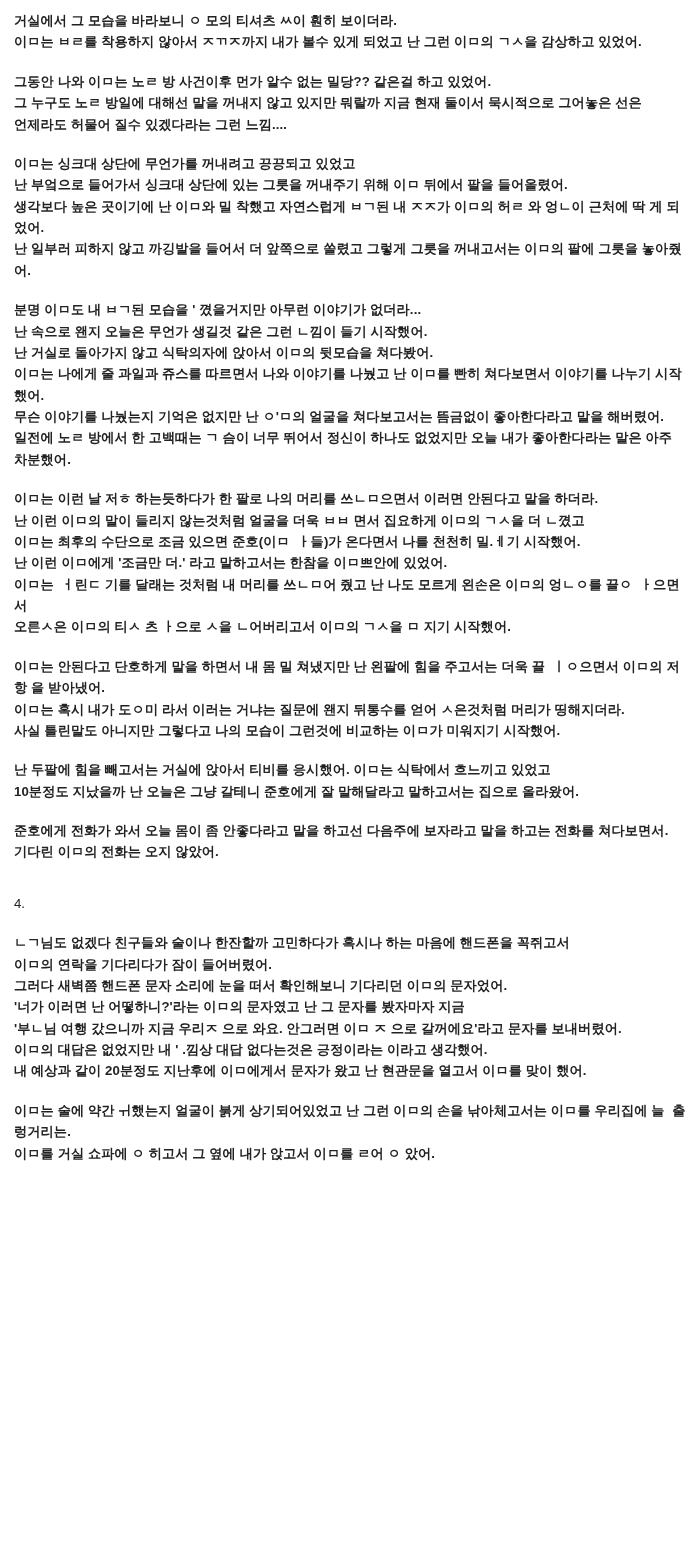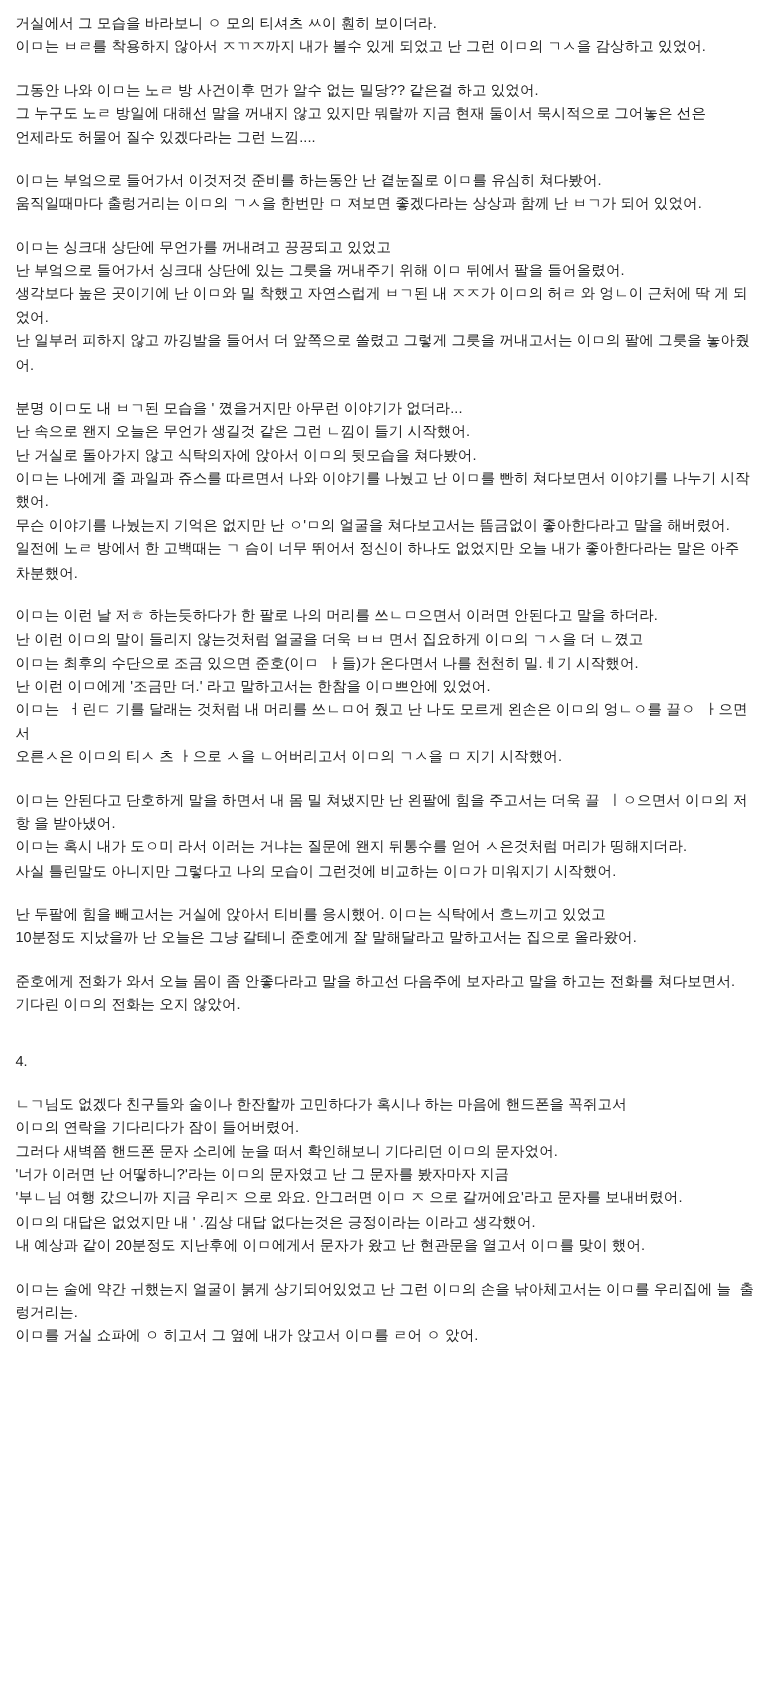--- a/index.html
+++ b/index.html
@@ -19,42 +19,41 @@
     padding: 10px 14px 24px 14px;
   }
   .para {
     margin: 0 0 18px 0;
     font-size: 13.2px;
     line-height: 1.62;
     color: #222222;
     white-space: pre-wrap;
     word-break: break-all;
     letter-spacing: 0.1px;
+    font-weight: bold;
   }
   .para.gap-lg {
     margin-bottom: 30px;
   }
   .section-number {
     margin: 0 0 18px 0;
     font-size: 13.2px;
     line-height: 1.62;
     color: #222222;
   }
 </style>
 </head>
 <body>
 
 <div class="page">
   <p class="para">거실에서 그 모습을 바라보니 ㅇ 모의 티셔츠 ㅆ이 훤히 보이더라.
 이ㅁ는 ㅂㄹ를 착용하지 않아서 ㅈㄲㅈ까지 내가 볼수 있게 되었고 난 그런 이ㅁ의 ㄱㅅ을 감상하고 있었어.</p>
   <p class="para">그동안 나와 이ㅁ는 노ㄹ 방 사건이후 먼가 알수 없는 밀당?? 같은걸 하고 있었어.
 그 누구도 노ㄹ 방일에 대해선 말을 꺼내지 않고 있지만 뭐랄까 지금 현재 둘이서 묵시적으로 그어놓은 선은
 언제라도 허물어 질수 있겠다라는 그런 느낌....</p>
-  <p class="para">이ㅁ는 부엌으로 들어가서 이것저것 준비를 하는동안 난 곁눈질로 이ㅁ를 유심히 쳐다봤어.
-움직일때마다 출렁거리는 이ㅁ의 ㄱㅅ을 한번만 ㅁ 져보면 좋겠다라는 상상과 함께 난 ㅂㄱ가 되어 있었어.</p>
   <p class="para">이ㅁ는 싱크대 상단에 무언가를 꺼내려고 끙끙되고 있었고
 난 부엌으로 들어가서 싱크대 상단에 있는 그릇을 꺼내주기 위해 이ㅁ 뒤에서 팔을 들어올렸어.
 생각보다 높은 곳이기에 난 이ㅁ와 밀 착했고 자연스럽게 ㅂㄱ된 내 ㅈㅈ가 이ㅁ의 허ㄹ 와 엉ㄴ이 근처에 딱 게 되었어.
 난 일부러 피하지 않고 까깅발을 들어서 더 앞쪽으로 쏠렸고 그렇게 그릇을 꺼내고서는 이ㅁ의 팔에 그릇을 놓아줬어.</p>
   <p class="para">분명 이ㅁ도 내 ㅂㄱ된 모습을 ' 꼈을거지만 아무런 이야기가 없더라...
 난 속으로 왠지 오늘은 무언가 생길것 같은 그런 ㄴ낌이 들기 시작했어.
 난 거실로 돌아가지 않고 식탁의자에 앉아서 이ㅁ의 뒷모습을 쳐다봤어.
 이ㅁ는 나에게 줄 과일과 쥬스를 따르면서 나와 이야기를 나눴고 난 이ㅁ를 빤히 쳐다보면서 이야기를 나누기 시작했어.
 무슨 이야기를 나눴는지 기억은 없지만 난 ㅇ'ㅁ의 얼굴을 쳐다보고서는 뜸금없이 좋아한다라고 말을 해버렸어.
 일전에 노ㄹ 방에서 한 고백때는 ㄱ 슴이 너무 뛰어서 정신이 하나도 없었지만 오늘 내가 좋아한다라는 말은 아주 차분했어.</p>

